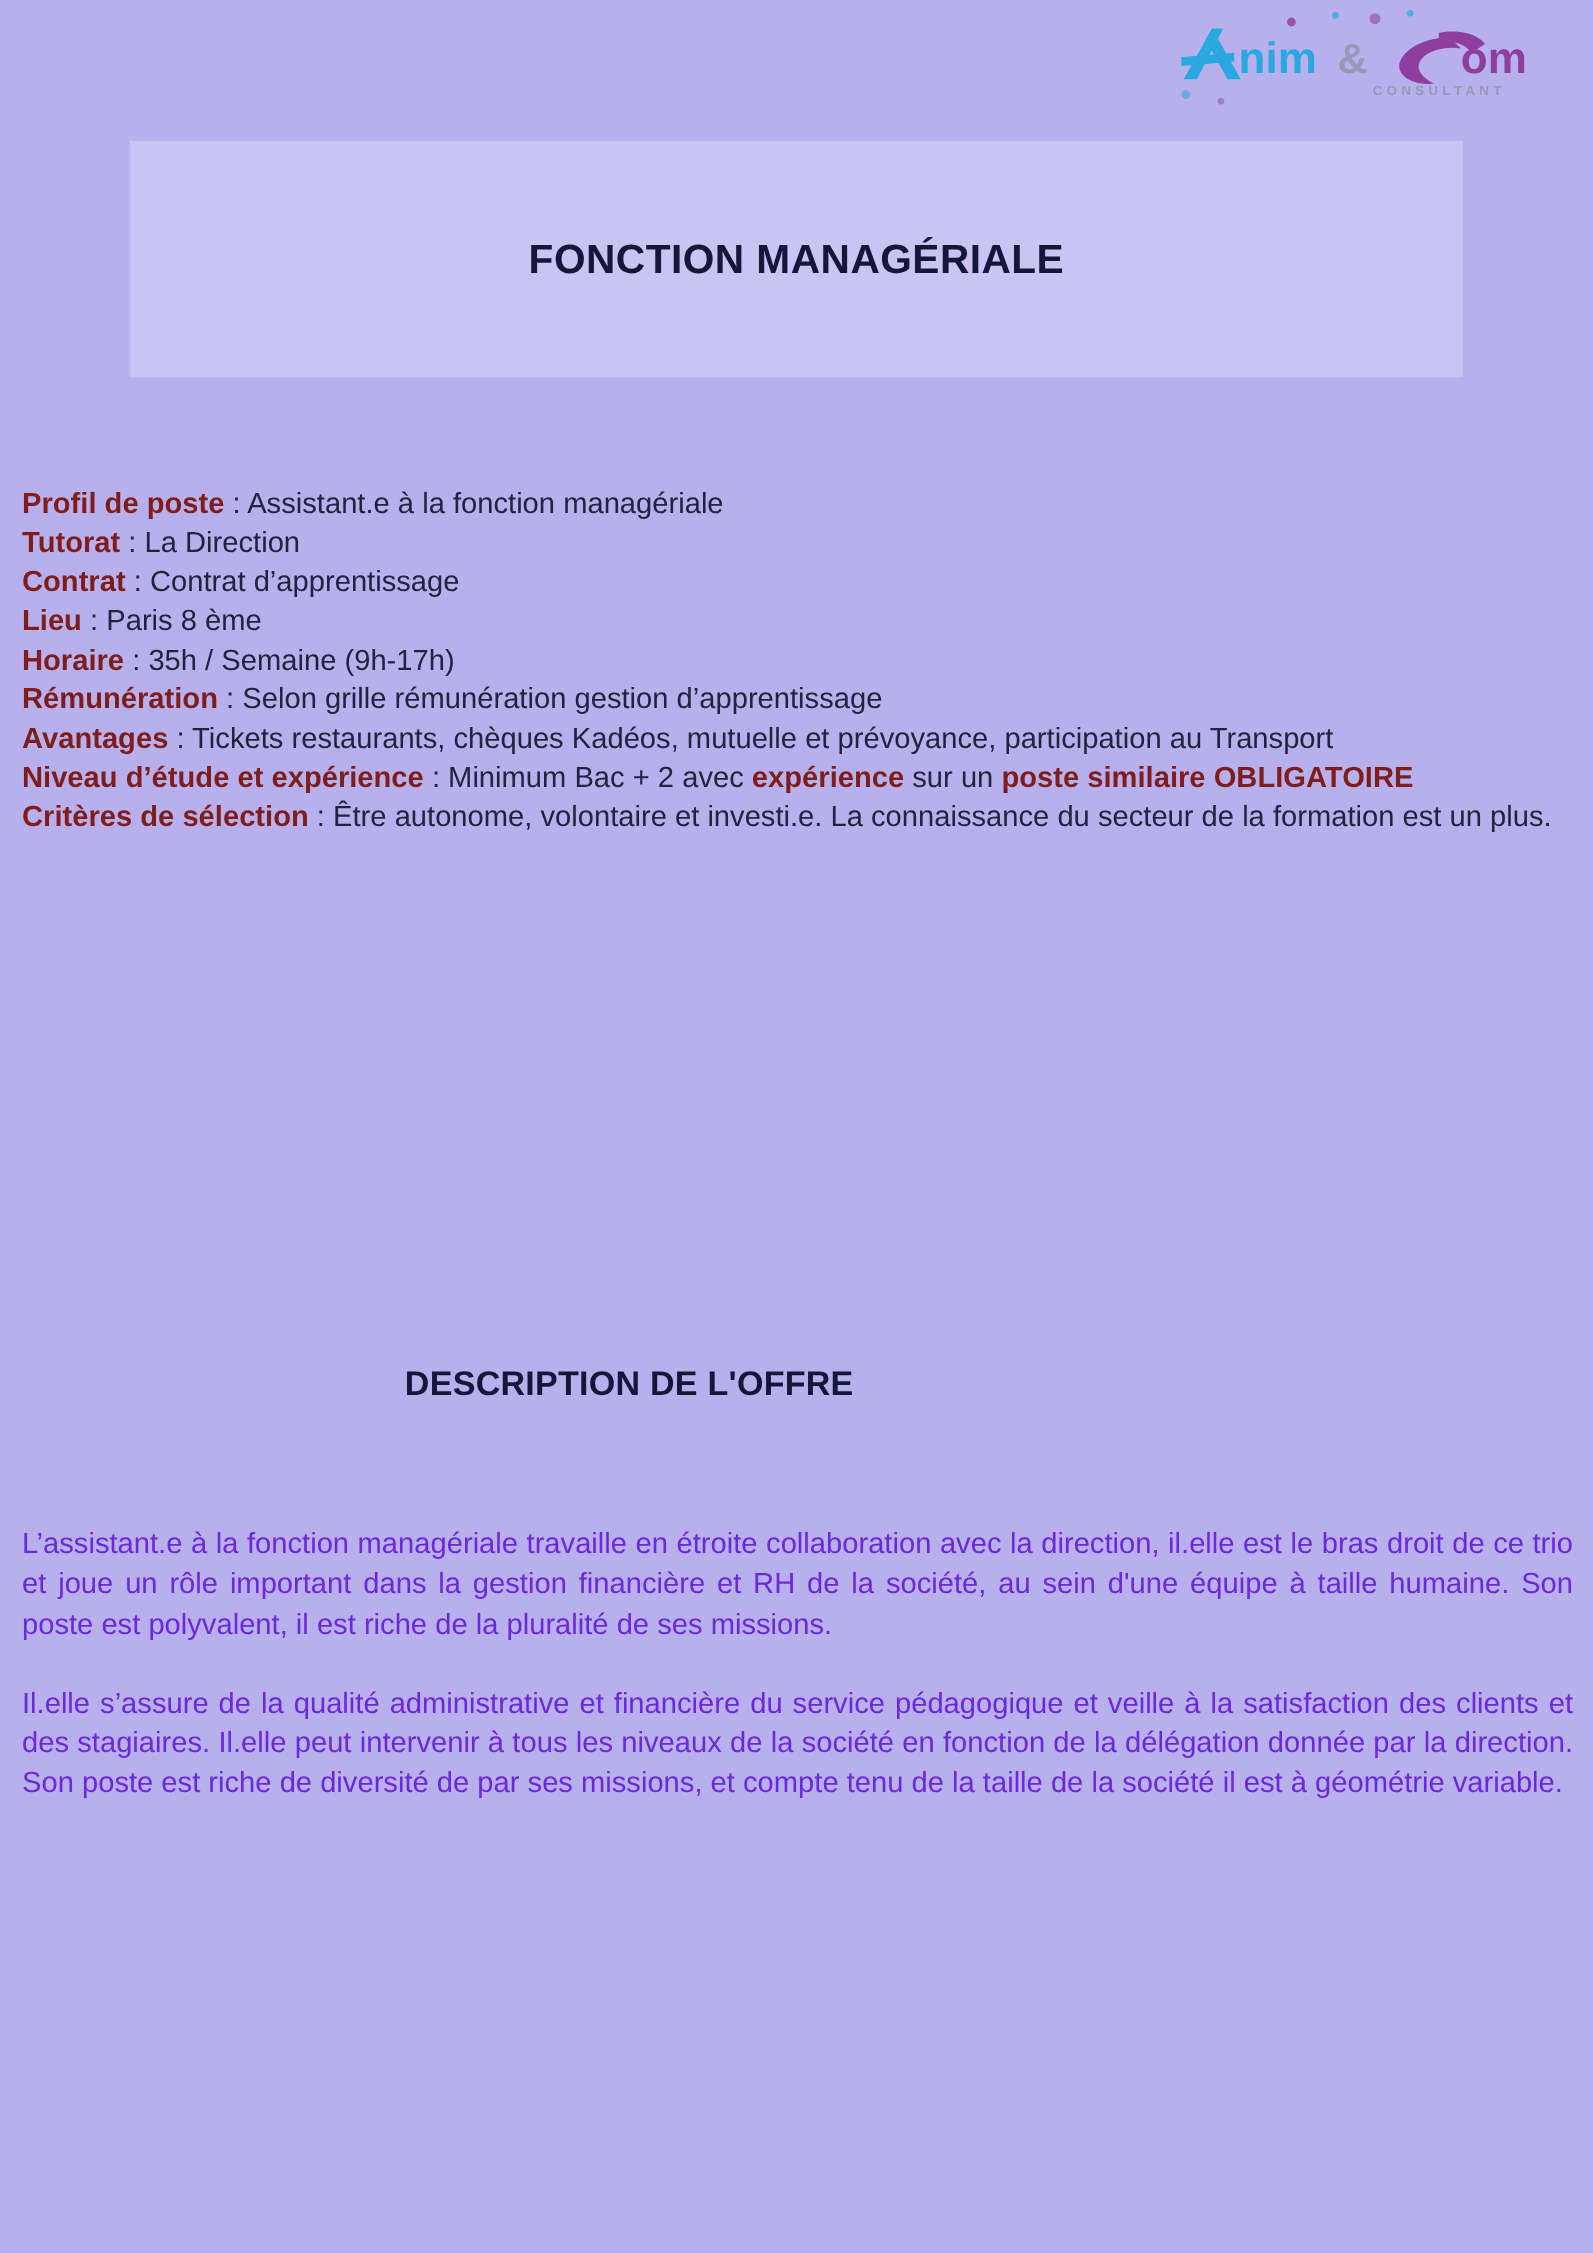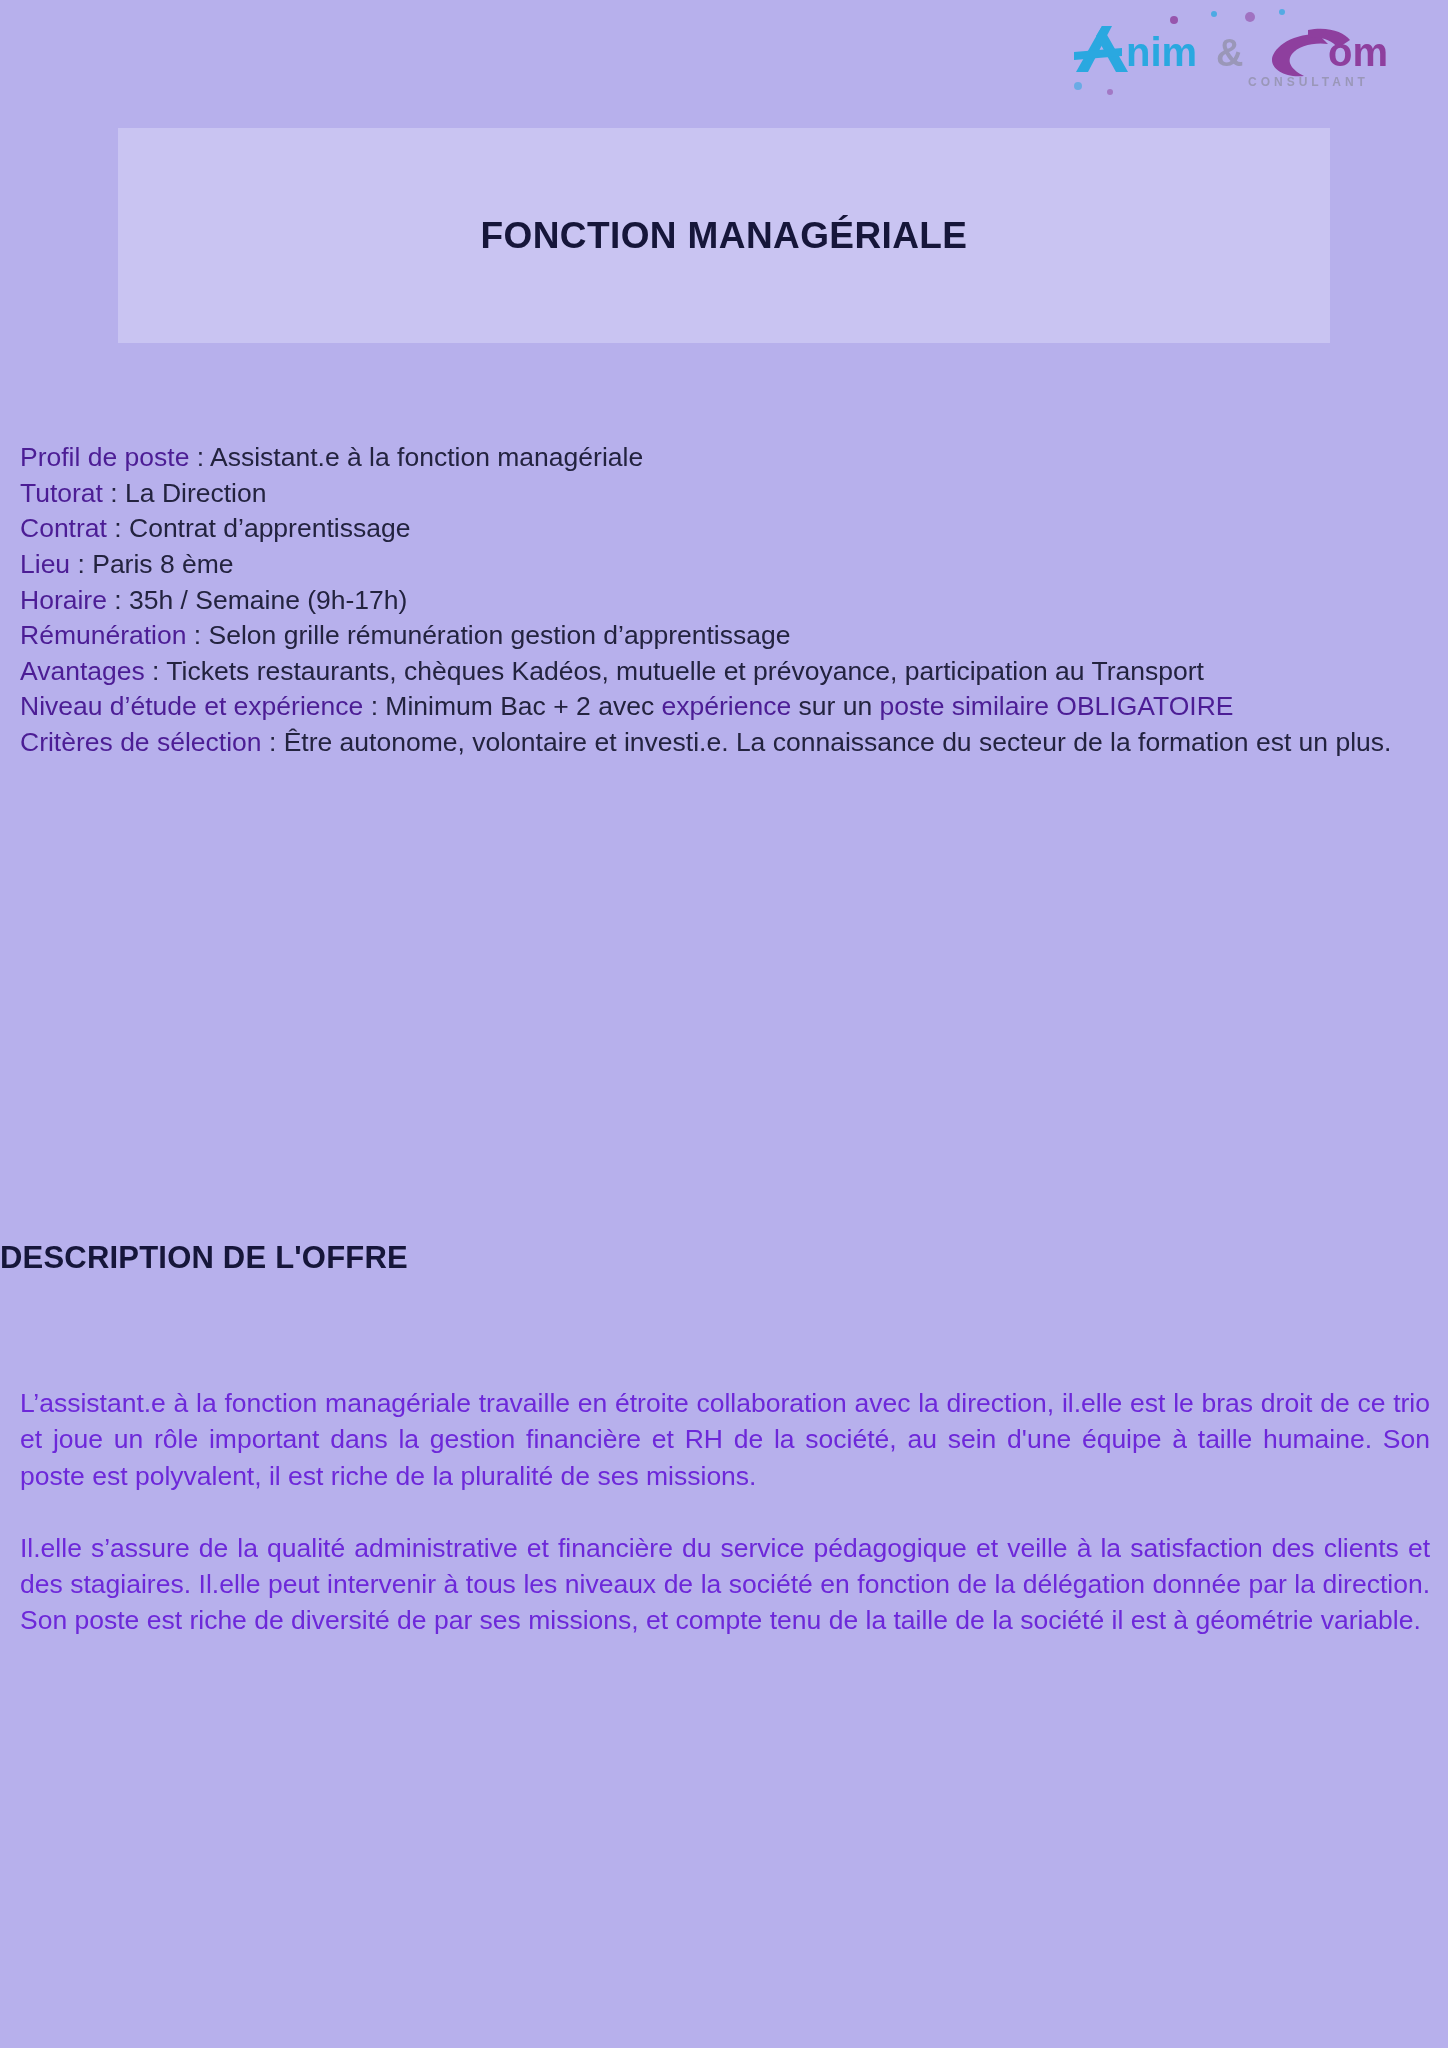--- a/index.html
+++ b/index.html
@@ -57,29 +57,29 @@
     top: 440px;
     width: 1410px;
     font-size: 26.5px;
     line-height: 1.345;
     color: #23233f;
   }
   .details .row {
     text-align: justify;
     text-justify: inter-word;
   }
-  .details b { font-weight: normal; color: #4c1d95; }
+  .details b { font-weight: bold; color: #7f1d1d; }
 
   
   .section-heading {
     position: absolute;
     left: 0;
     top: 1240px;
     width: 1144px;
-    text-align: left;
+    text-align: center;
     font-size: 31px;
     font-weight: bold;
     color: #16163a;
     letter-spacing: 0.2px;
   }
 
   
   .body-copy {
     position: absolute;
     left: 20px;

